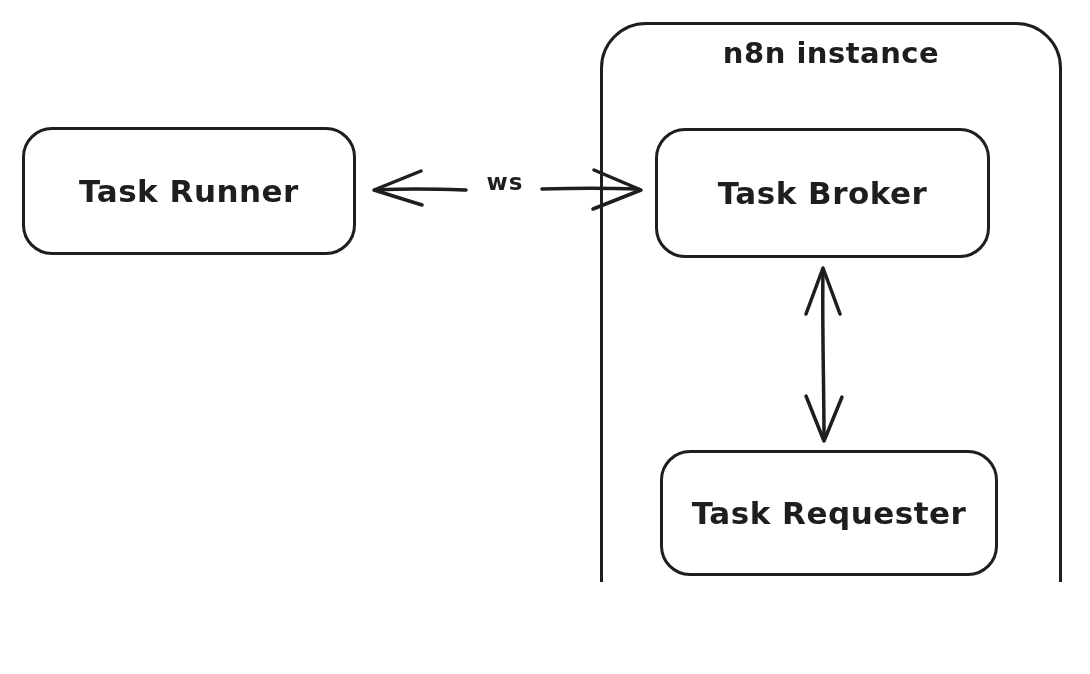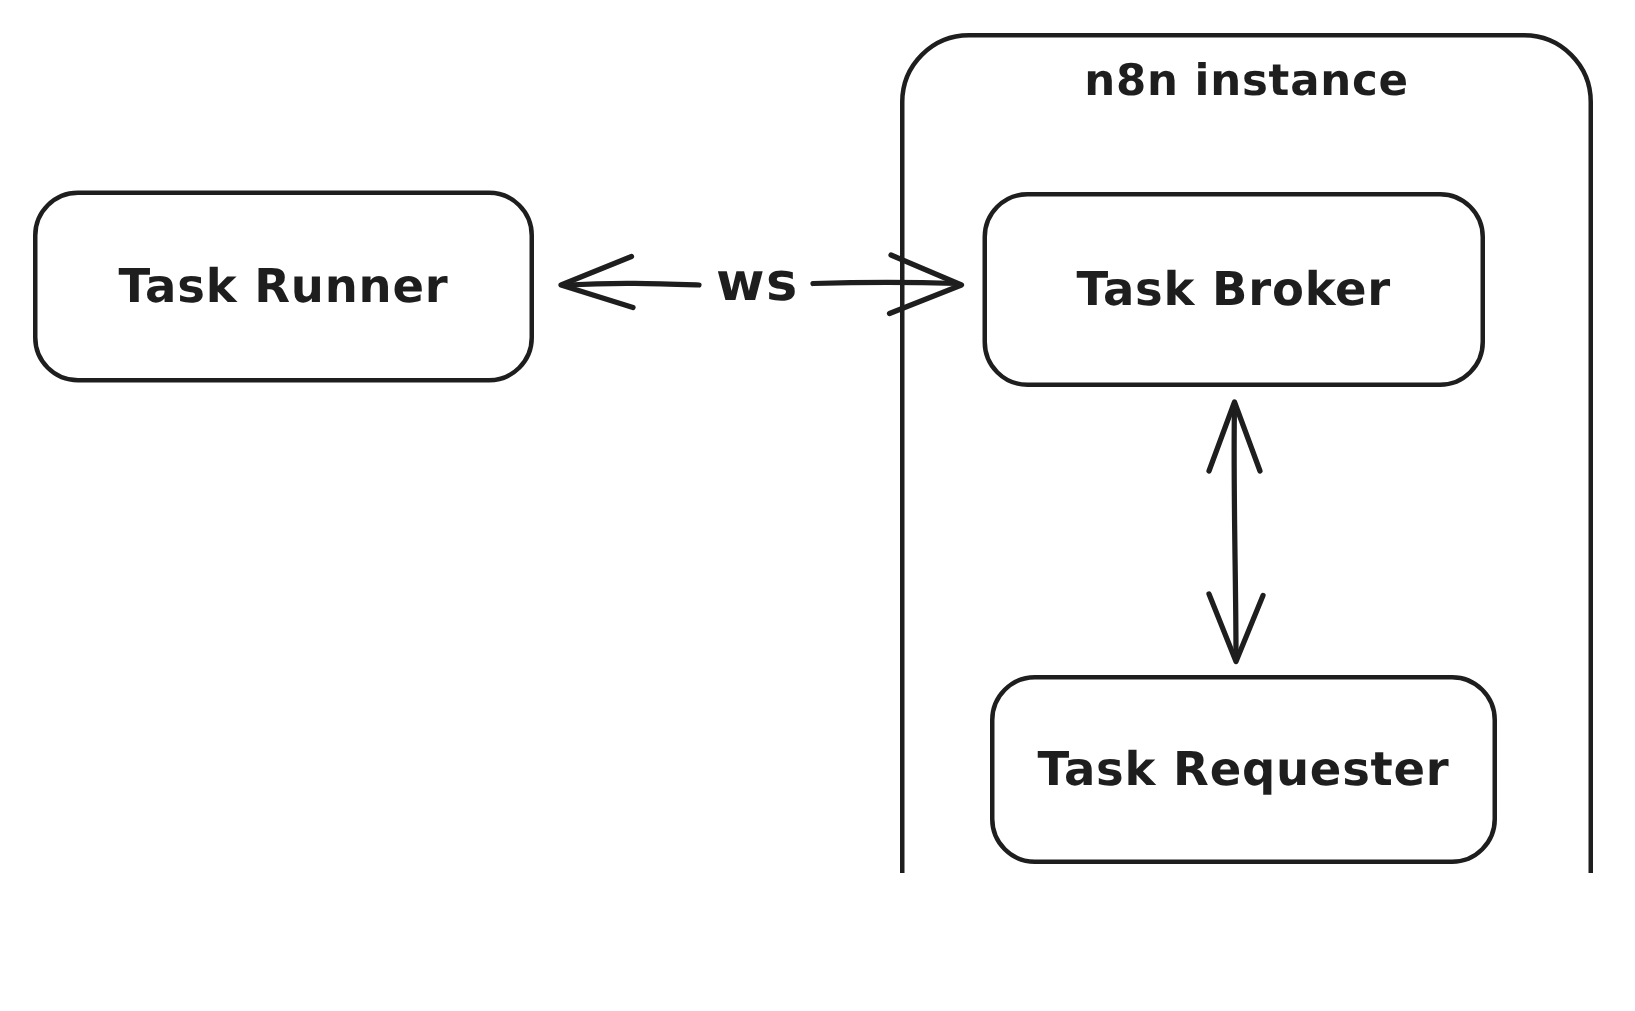--- a/index.html
+++ b/index.html
@@ -85,21 +85,21 @@
     fill: none;
     stroke-linecap: round;
     stroke-linejoin: round;
   }
   #edge-label-ws {
     position: absolute;
     left: 470px;
     top: 169px;
     width: 70px;
     text-align: center;
-    font-size: 35px;
+    font-size: 23px;
     font-weight: 700;
     letter-spacing: 1px;
     background: #ffffff;
   }
 </style>
 </head>
 <body>
 
 <div id="canvas">
 

